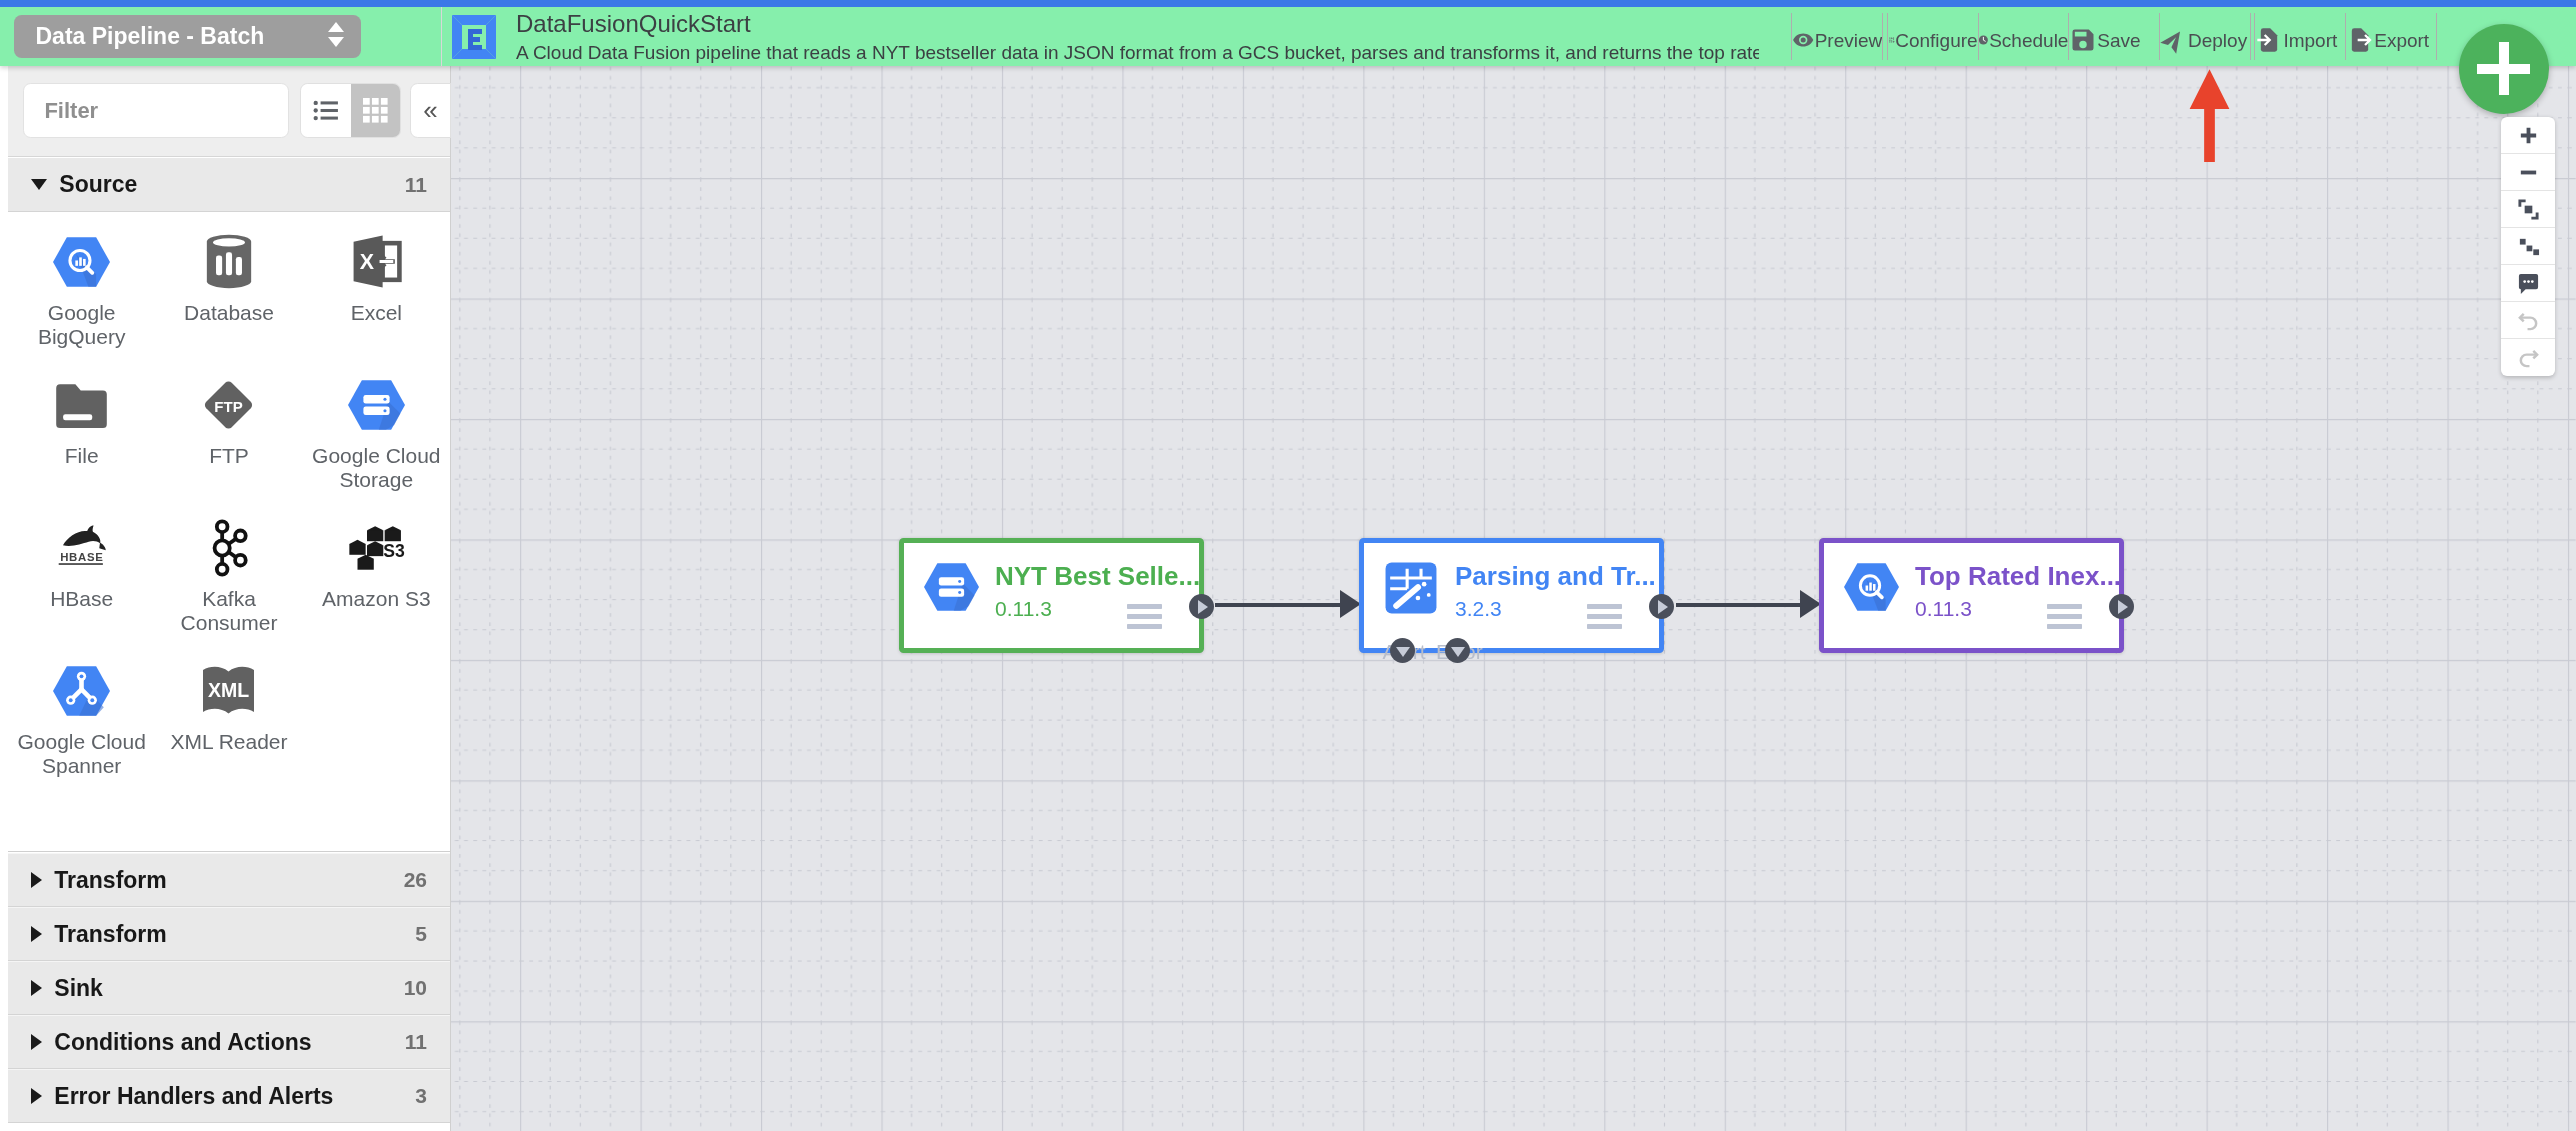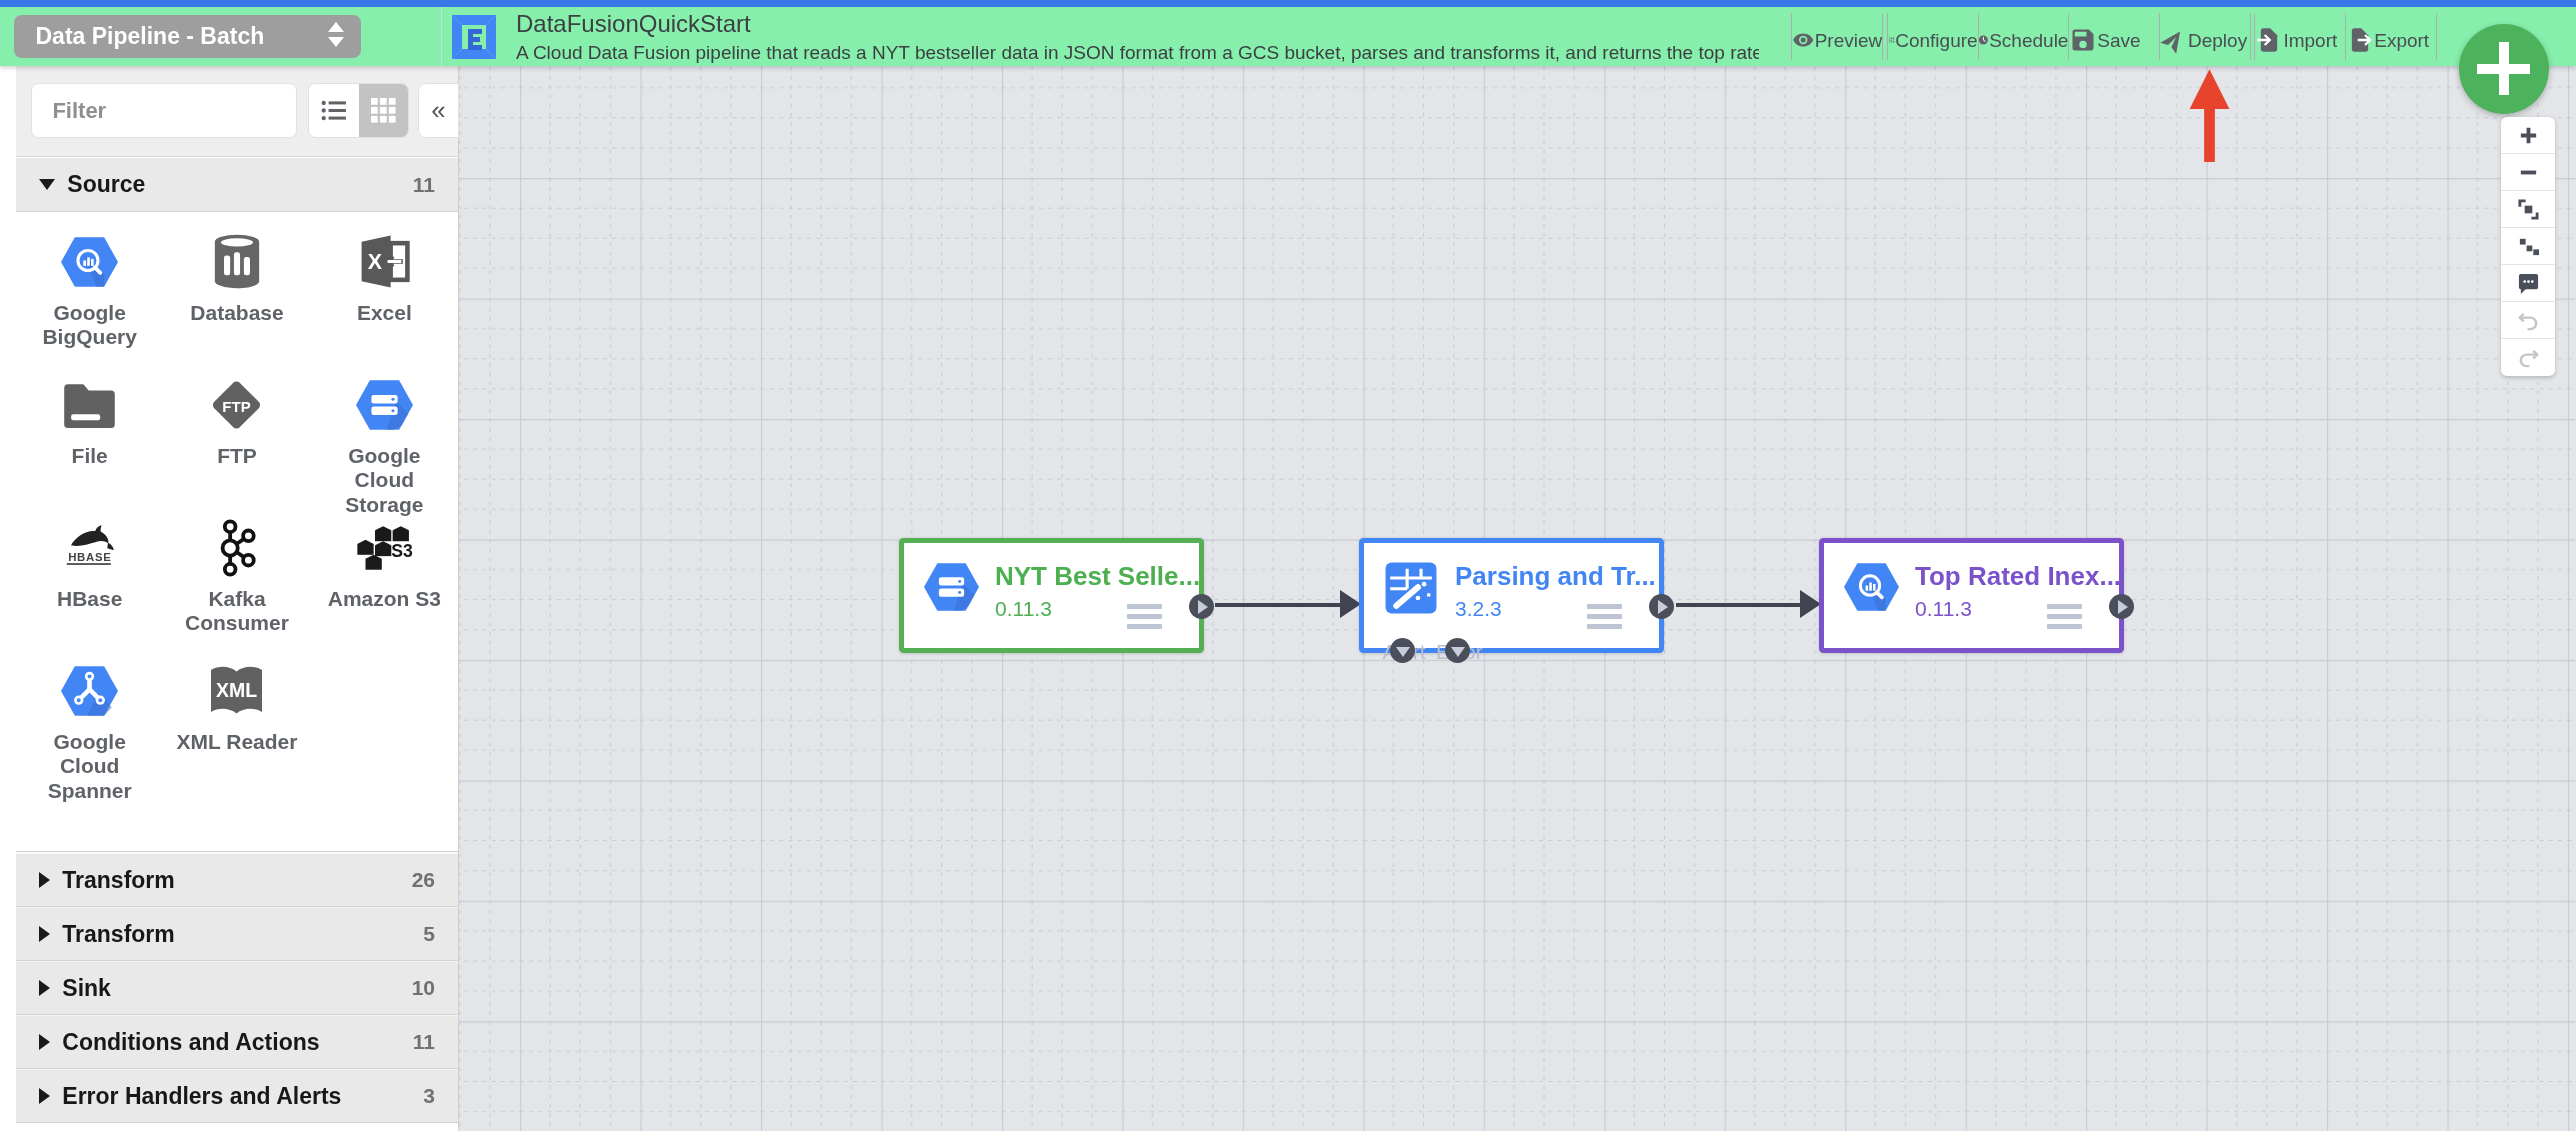--- a/index.html
+++ b/index.html
@@ -30,21 +30,21 @@
   
   .toolbar { position:absolute; right:139px; top:0; height:59px; display:flex; align-items:stretch; }
   .tb-btn { width:90px; display:flex; align-items:center; justify-content:flex-start;
             padding-top:7.7px; cursor:pointer; }
   .tb-btn svg { width:28px; height:28px; }
   .tb-label { font-size:19px; color:#4a4d51; margin-top:2.3px; }
   .tb-sep { width:0.8px; background:#aeaeae; margin:6.1px 0; }
   .tb-sep.double { width:5.4px; background:none; border-left:1.5px solid #aeaeae; border-right:1.5px solid #aeaeae; }
 
   
-  .sidebar { position:absolute; left:16px; top:66px; width:443px; height:1065px; background:#fff;
+  .sidebar { position:absolute; left:8px; top:66px; width:443px; height:1065px; background:#fff;
              border-right:0.8px solid #cfcfcf; z-index:40; }
   .filter-row { position:absolute; left:0; top:0; width:100%; height:91px; background:#eeeeee;
              border-bottom:0.8px solid #d6d6d6; }
   .filter-input { position:absolute; left:15.4px; top:17px; width:266px; height:55px; border:0.8px solid #e2e2e2;
              border-radius:7.7px; background:#fff; font-size:22px; font-weight:700; color:#616161; padding:0 20px;
              font-family:"Liberation Sans", sans-serif; outline:none; }
   .filter-input::placeholder { color:#8f8f8f; font-weight:700; }
   .view-toggle { position:absolute; left:292px; top:17px; width:101px; height:55px; border-radius:7.7px;
              overflow:hidden; display:flex; border:0.8px solid #e0e0e0; }
   .vt-half { flex:1; display:flex; align-items:center; justify-content:center; cursor:pointer; }
@@ -62,21 +62,21 @@
              border-left:11.5px solid #1a1a1a; }
   .tri-down  { width:0; height:0; border-left:8.4px solid transparent; border-right:8.4px solid transparent;
              border-top:11.5px solid #1a1a1a; }
   .src-hdr { position:absolute; left:0; top:92px; width:100%; }
 
   .plugin-grid { position:absolute; left:0; top:147px; width:100%; height:639px; background:#fff;
              border-bottom:0.8px solid #cfcfcf; display:grid; grid-template-columns:repeat(3,1fr);
              grid-auto-rows:143px; padding-top:20px; }
   .plugin { display:flex; flex-direction:column; align-items:center; cursor:pointer; }
   .plugin .picon { width:57px; height:57px; display:flex; align-items:center; justify-content:center; }
-  .plugin .plabel { margin-top:10.7px; font-size:21px; line-height:24.6px; color:#5f6368; font-weight:700;
+  .plugin .plabel { margin-top:10.7px; font-size:21px; line-height:24.6px; color:#5f6368; font-weight:400;
              text-align:center; max-width:135px; }
 
   .bottom-sections { position:absolute; left:0; top:787px; width:100%; }
   .bottom-sections .section-hdr { border-top:0.8px solid #f5f5f5;text-align:center; }
 
   
   .canvas { position:absolute; left:443px; top:66px; width:2133px; height:1065px; background:#e4e5e9; overflow:hidden; }
   .gridsvg { position:absolute; left:0; top:0; }
 
   

